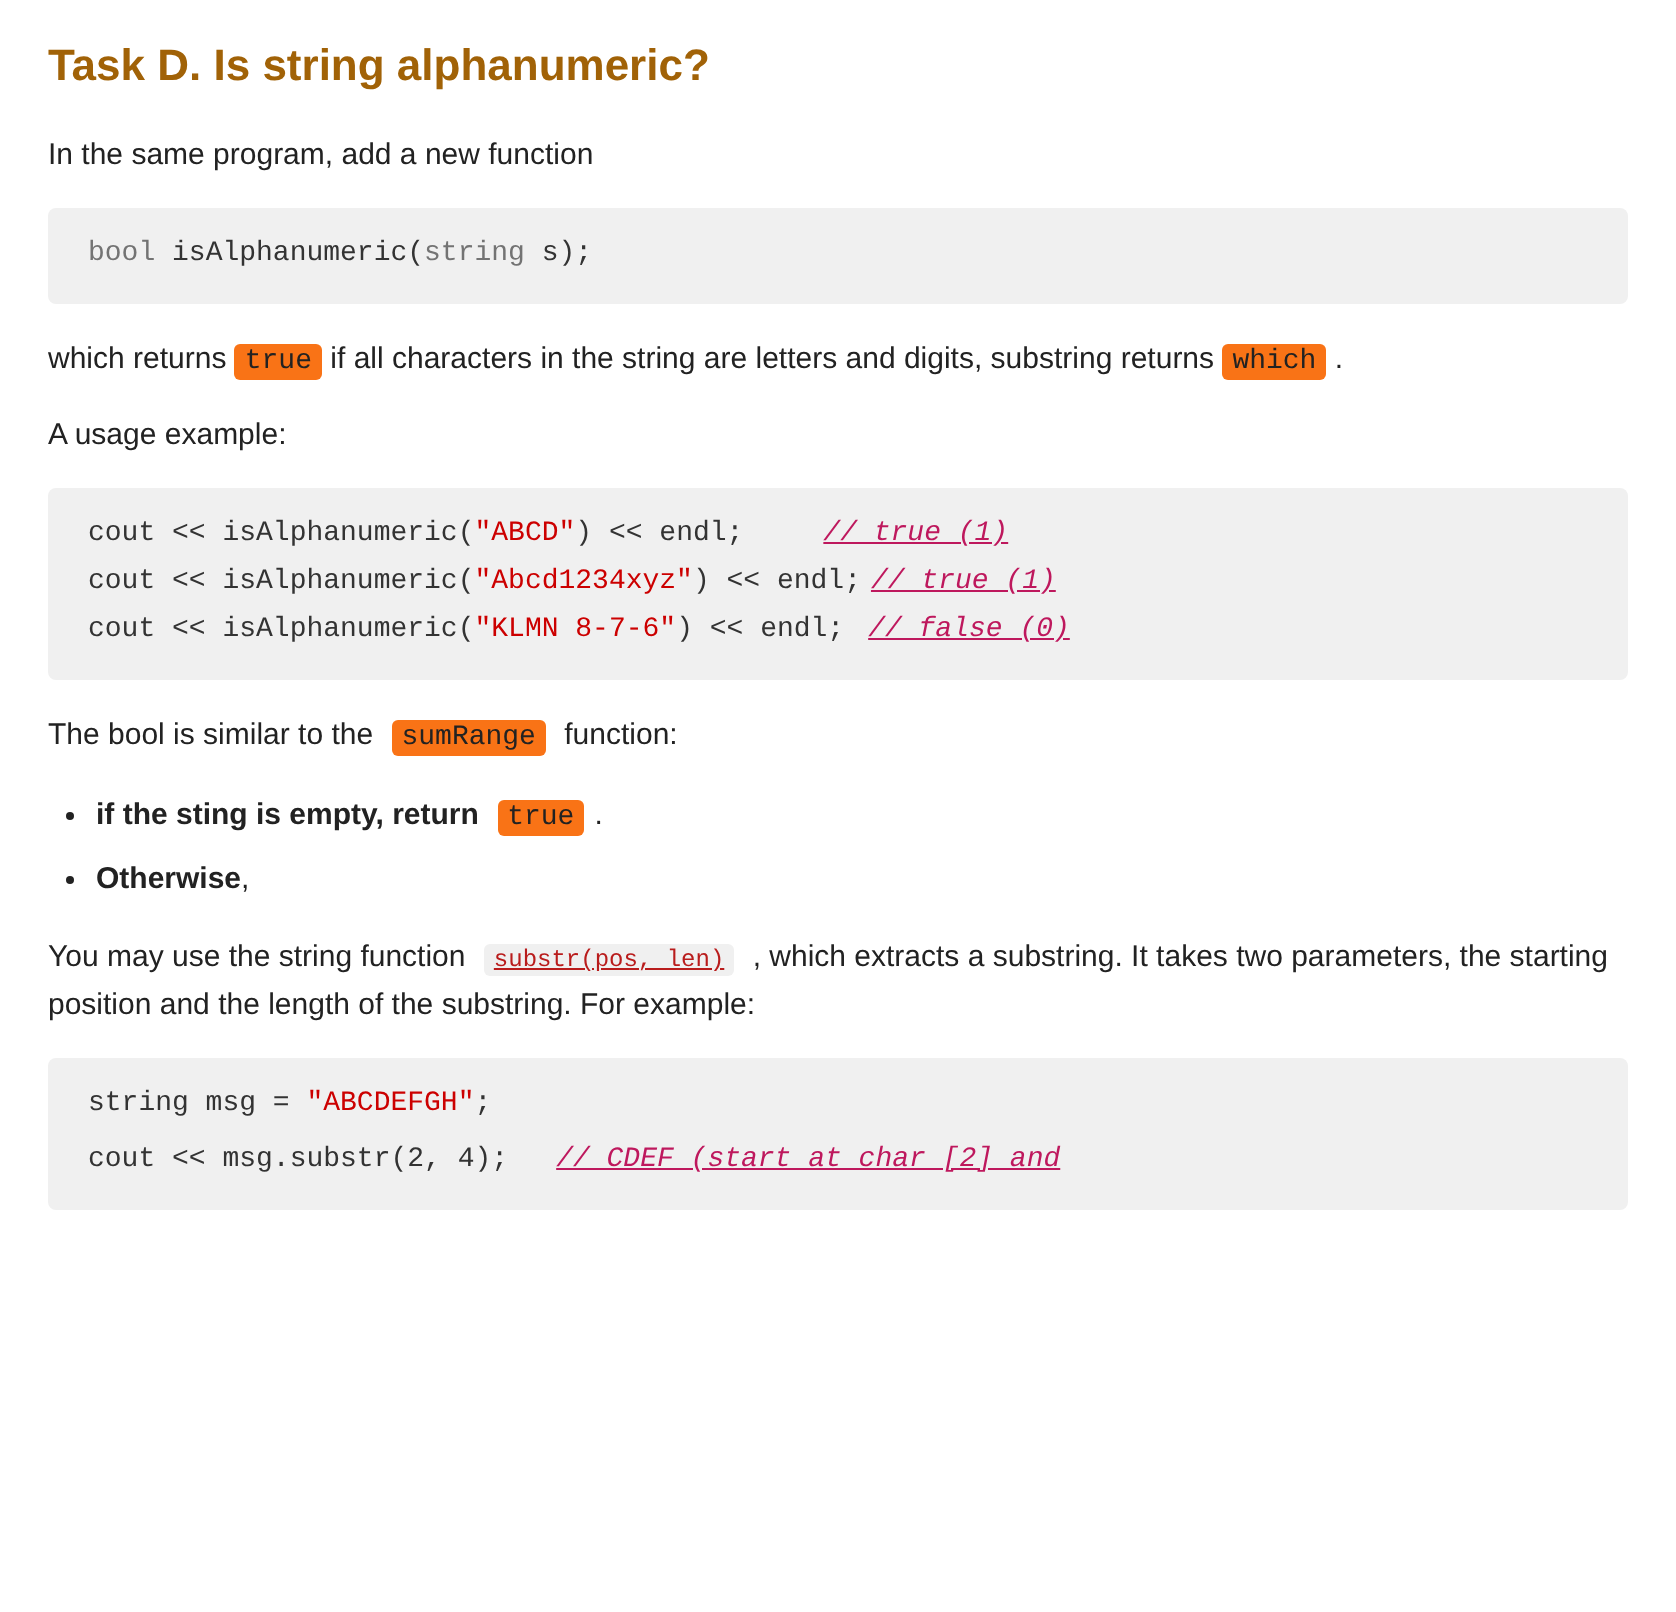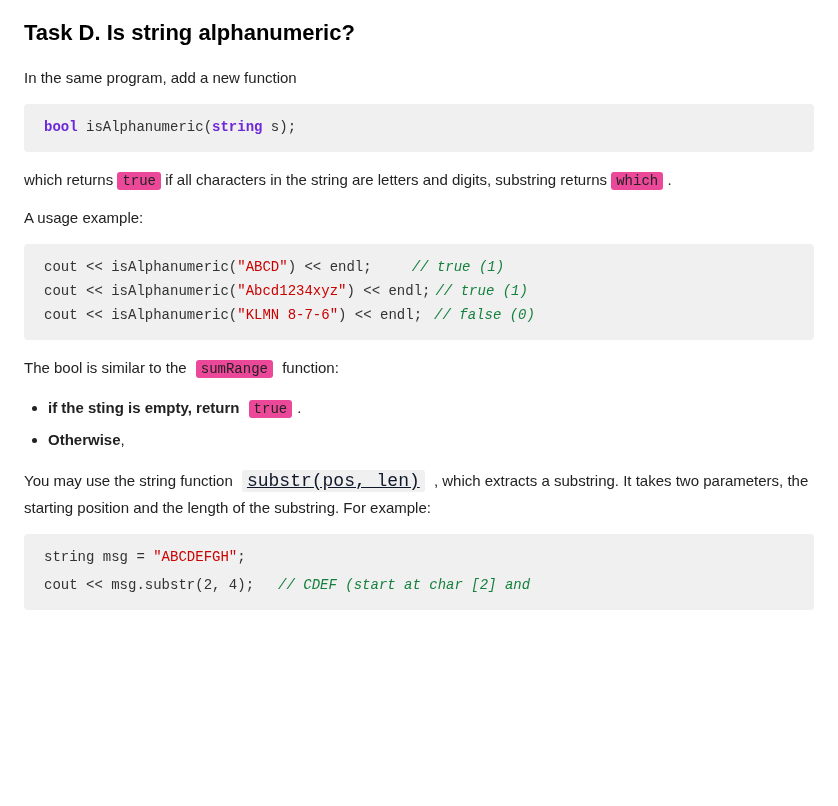--- a/index.html
+++ b/index.html
@@ -10,57 +10,57 @@
       color: #222;
       background: #fff;
       padding: 20px 24px;
       max-width: 838px;
     }
 
     h1 {
       font-size: 22px;
       font-weight: bold;
       margin-bottom: 20px;
-      color: #000000;
+      color: #a16207;
     }
 
     p {
       margin-bottom: 14px;
       line-height: 1.6;
     }
 
     .code-block {
       background: #f0f0f0;
       border-radius: 4px;
       padding: 12px 20px;
       margin: 10px 0 16px 0;
       font-family: 'Courier New', Courier, monospace;
       font-size: 14px;
       color: #333;
       line-height: 1.7;
     }
 
-    .kw { color: #6d28d9; font-weight: bold; }
+    .kw { color: #737373; font-weight: normal; }
     .str { color: #c00; }
-    .comment { color: #15803d; font-style: italic; }
+    .comment { color: #be185d; font-style: italic; text-decoration: underline; }
     .inline-code {
       font-family: 'Courier New', Courier, monospace;
-      background: #ec4899;
+      background: #f97316;
       padding: 1px 5px;
       border-radius: 3px;
       font-size: 14px;
     }
 
     .inline-code-link {
       font-family: 'Courier New', Courier, monospace;
       background: #f0f0f0;
       padding: 1px 5px;
       border-radius: 3px;
-      font-size: 18px;
-      color: #0f172a;
+      font-size: 12px;
+      color: #b91c1c;
       text-decoration: underline;
       cursor: pointer;
     }
 
     ul {
       margin: 8px 0 14px 24px;
       line-height: 1.8;
     }
 
     ul li {

